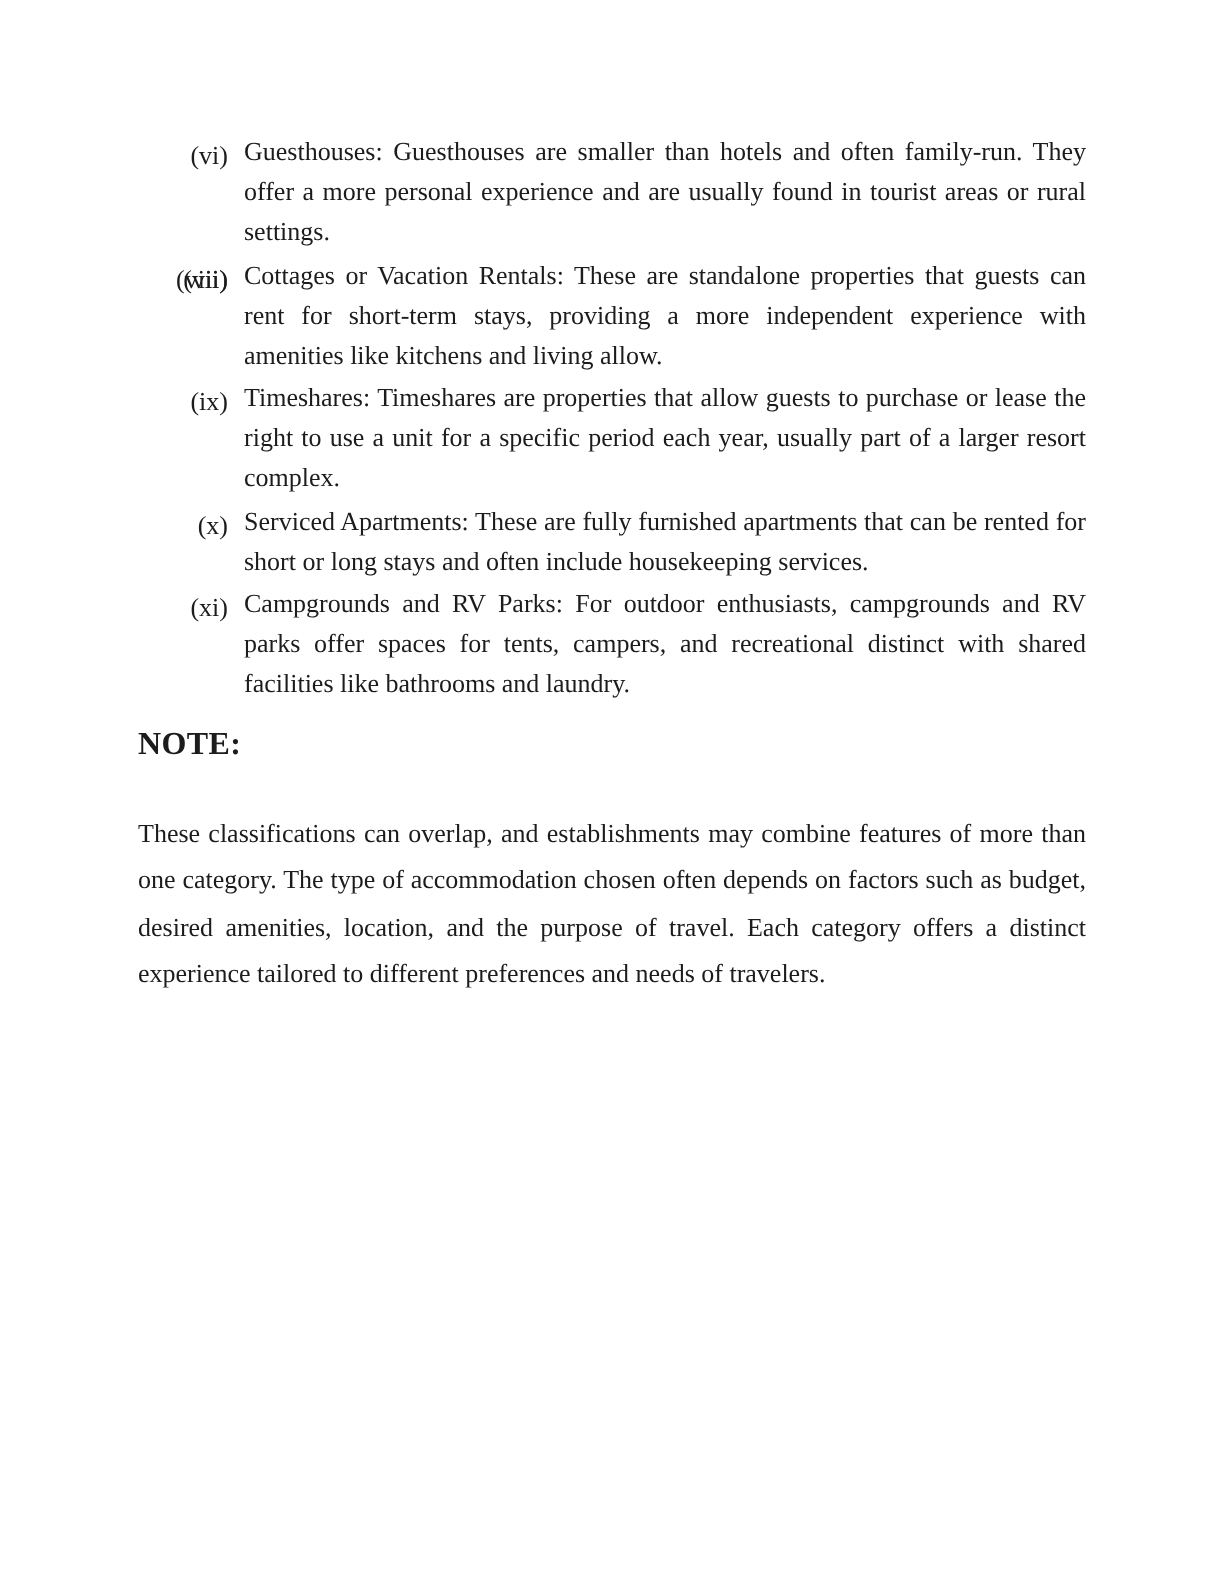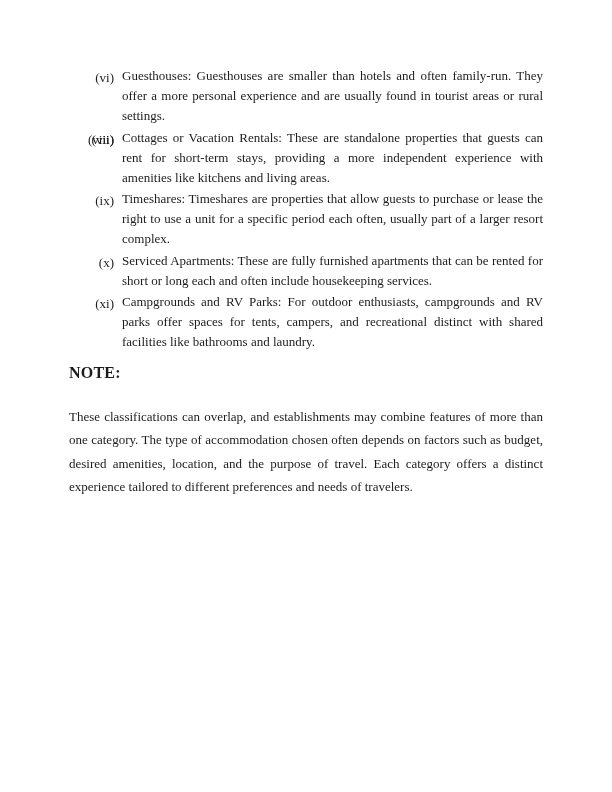--- a/index.html
+++ b/index.html
@@ -92,29 +92,29 @@
     <ol class="roman-list">
       <li>
         <span class="item-marker">(vi)</span>
         <span class="item-text">Guesthouses: Guesthouses are smaller than hotels and often family-run. They offer a more personal experience and are usually found in tourist areas or rural settings.</span>
       </li>
       <li>
         <span class="item-marker">(vii)</span>
       </li>
       <li>
         <span class="item-marker">(viii)</span>
-        <span class="item-text">Cottages or Vacation Rentals: These are standalone properties that guests can rent for short-term stays, providing a more independent experience with amenities like kitchens and living areas.</span>
+        <span class="item-text">Cottages or Vacation Rentals: These are standalone properties that guests can rent for short-term stays, providing a more independent experience with amenities like kitchens and living allow.</span>
       </li>
       <li>
         <span class="item-marker">(ix)</span>
-        <span class="item-text">Timeshares: Timeshares are properties that allow guests to purchase or lease the right to use a unit for a specific period each often, usually part of a larger resort complex.</span>
+        <span class="item-text">Timeshares: Timeshares are properties that allow guests to purchase or lease the right to use a unit for a specific period each year, usually part of a larger resort complex.</span>
       </li>
       <li>
         <span class="item-marker">(x)</span>
-        <span class="item-text">Serviced Apartments: These are fully furnished apartments that can be rented for short or long each and often include housekeeping services.</span>
+        <span class="item-text">Serviced Apartments: These are fully furnished apartments that can be rented for short or long stays and often include housekeeping services.</span>
       </li>
       <li>
         <span class="item-marker">(xi)</span>
         <span class="item-text">Campgrounds and RV Parks: For outdoor enthusiasts, campgrounds and RV parks offer spaces for tents, campers, and recreational distinct with shared facilities like bathrooms and laundry.</span>
       </li>
     </ol>
 
     <p class="note-heading">NOTE:</p>
     <p class="note-body">These classifications can overlap, and establishments may combine features of more than one category. The type of accommodation chosen often depends on factors such as budget, desired amenities, location, and the purpose of travel. Each category offers a distinct experience tailored to different preferences and needs of travelers.</p>
 

